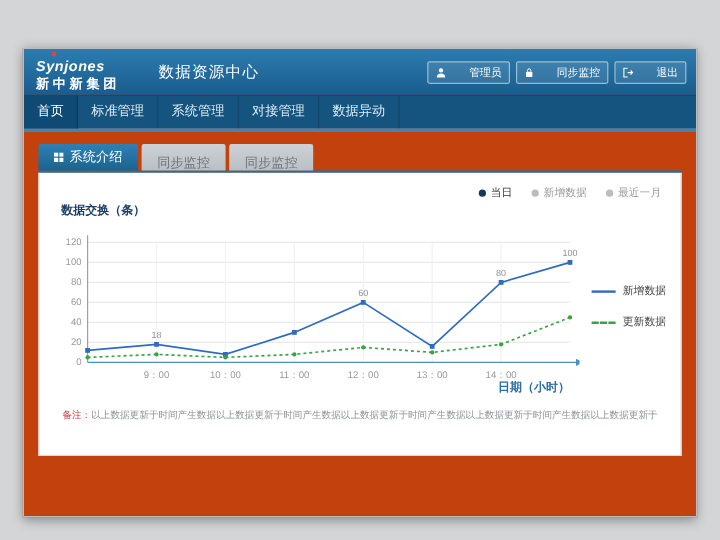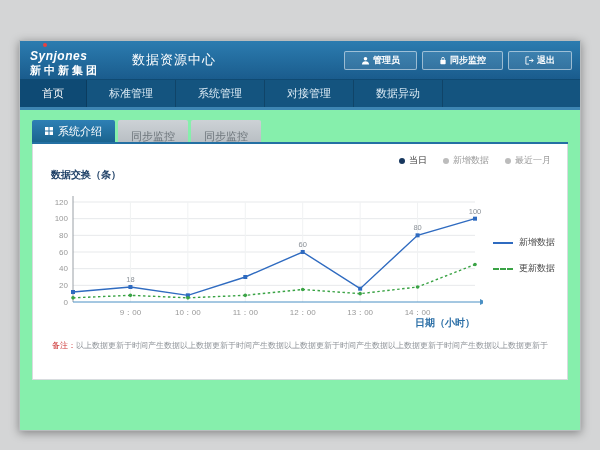--- a/index.html
+++ b/index.html
@@ -3,40 +3,40 @@
 <meta charset="utf-8">
 <style>
   html,body{margin:0;padding:0;}
   body{
     width:600px;height:450px;position:relative;overflow:hidden;
     background:#d4d5d6;
     font-family:"Liberation Sans","DejaVu Sans",sans-serif;
   }
   .window{
     position:absolute;left:19px;top:40px;width:562px;height:391px;
-    background:#86efac;box-shadow:0 2px 9px rgba(0,0,0,.38);
+    background:#c2410c;box-shadow:0 2px 9px rgba(0,0,0,.38);
     border:1px solid #b9bcbe;box-sizing:border-box;
   }
   
   .topbar{height:38px;background:linear-gradient(#2c7cb0,#1a5c8d);position:relative;border-bottom:1px solid #0f4a73;}
   .logo{position:absolute;left:10px;top:4px;color:#fff;line-height:1.2;cursor:default;}
   .logo .brand{font-size:12px;font-weight:bold;font-style:italic;letter-spacing:.5px;position:relative;display:inline-block;}
   .logo .reddot{position:absolute;width:4px;height:4px;border-radius:50%;background:#e84040;top:-2px;left:13px;}
   .logo .company{font-size:11px;font-weight:bold;letter-spacing:3px;}
   .app-title{position:absolute;left:112px;top:0;line-height:38px;color:#fff;font-size:13px;letter-spacing:1px;}
   .user-actions{position:absolute;right:8px;top:10px;display:flex;gap:5px;}
   .user-btn{
-    display:inline-flex;align-items:center;gap:3px;font-size:9px;color:#fff;
-    padding:2px 16px;border:1px solid rgba(255,255,255,.5);border-radius:2px;
-    background:rgba(255,255,255,.1);cursor:pointer;white-space:nowrap;font-weight:bold;
+    display:inline-flex;align-items:center;gap:19px;font-size:9px;color:#fff;
+    padding:2px 6px;border:1px solid rgba(255,255,255,.5);border-radius:2px;
+    background:rgba(255,255,255,.1);cursor:pointer;white-space:nowrap;
   }
   .user-btn svg{display:block;}
   
   .nav{height:27px;background:#14547f;display:flex;}
-  .nav-item{line-height:27px;padding:0 22px;font-size:11px;color:#dcebf5;border-right:1px solid rgba(0,0,0,.18);cursor:pointer;}
+  .nav-item{line-height:27px;padding:0 11px;font-size:11px;color:#dcebf5;border-right:1px solid rgba(0,0,0,.18);cursor:pointer;}
   .nav-item.active{background:#0e4a74;color:#fff;}
   .accent-strip{height:3px;background:#3e86b3;}
   
   .content{padding:10px 12px 0;}
   .tabs{display:flex;gap:3px;border-bottom:2px solid #2470a3;}
   .tab{height:22px;line-height:22px;padding:0 13px;font-size:11px;border-radius:2px 2px 0 0;
        display:flex;align-items:center;gap:5px;cursor:pointer;}
   .tab.active{background:linear-gradient(#2e80b5,#1a648f);color:#fff;}
   .tab.inactive{background:linear-gradient(#cdd2d6,#b9bfc4);color:#6d757b;flex-direction:column;}
   .tab svg{display:block;}

